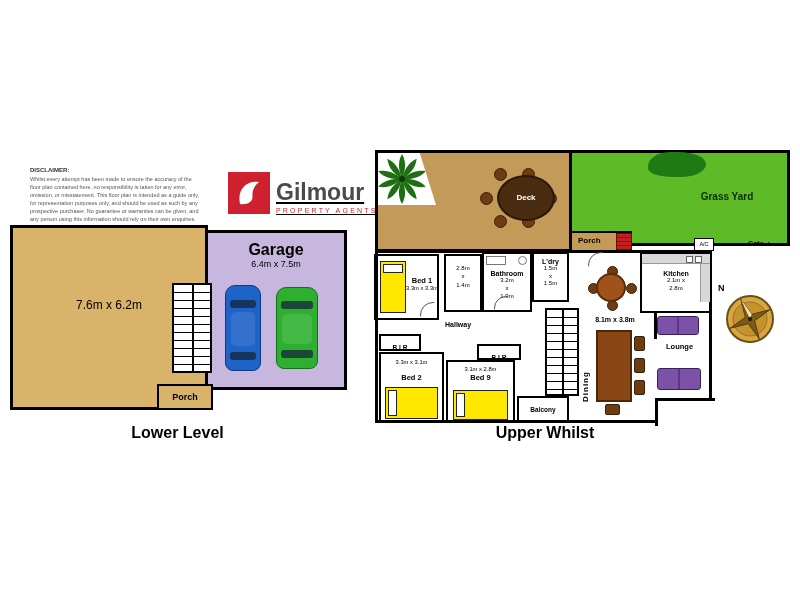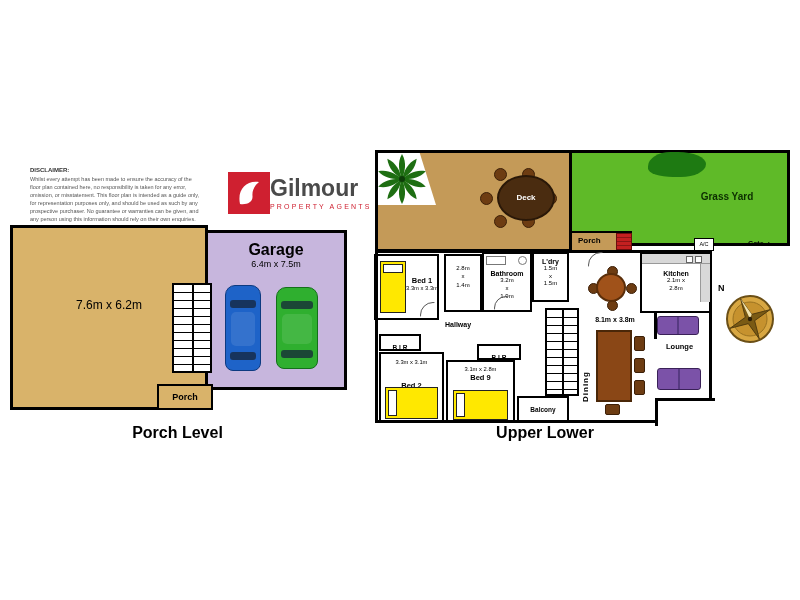--- a/index.html
+++ b/index.html
@@ -9,21 +9,21 @@
   .room{position:absolute;box-sizing:border-box;border:3px solid #000;}
   .room2{border-width:2px;}
   .rname{font-weight:bold;}
   .pre{white-space:pre-line;}
   .center{text-align:center;}
   .lvl-title{font-weight:bold;font-size:16px;text-align:center;}
   
   .disc-title{font-size:6px;font-weight:bold;color:#333;margin-bottom:3px;}
   .disc-body{font-size:5.5px;line-height:1.45;color:#555;}
   
-  .logo-wrap{display:flex;align-items:center;}
+  .logo-wrap{display:flex;align-items:flex-end;gap:6px;text-decoration:underline;}
   .logo-box{width:42px;height:42px;background:#cf2030;position:relative;flex:0 0 auto;}
   .logo-name{font-size:23px;font-weight:bold;color:#4a4a4a;line-height:1.1;}
   .logo-tag{font-size:7px;color:#cf2030;letter-spacing:2.2px;margin-top:2px;}
   
   .bed{position:absolute;background:#ffe800;border:1px solid #222;box-sizing:border-box;}
   .pillow{position:absolute;background:#fff;border:1px solid #222;box-sizing:border-box;}
   
   .car{position:absolute;border-radius:10px 10px 8px 8px;box-sizing:border-box;}
   .car .win{position:absolute;left:4px;right:4px;height:8px;border-radius:3px;background:#16243a;opacity:.75;}
   .car .roof{position:absolute;left:5px;right:5px;top:26px;bottom:24px;border-radius:5px;opacity:.5;background:#fff3;}
@@ -85,21 +85,21 @@
   </div>
 
   <div class="stairs" style="left:172px;top:283px;width:40px;height:90px">
     <div class="rail"></div>
   </div>
 
   <div class="room room2 center" style="left:157px;top:384px;width:56px;height:26px;background:#d9b36a">
     <div class="rname" style="font-size:9px;margin-top:6px">Porch</div>
   </div>
 
-  <div class="abs lvl-title" style="left:5px;top:424px;width:345px">Porch Level</div>
+  <div class="abs lvl-title" style="left:5px;top:424px;width:345px">Lower Level</div>
 
   <div class="room" style="left:375px;top:150px;width:197px;height:102px;background:#c49a58"></div>
   <div class="abs" style="left:378px;top:153px;width:58px;height:52px;background:#fff;clip-path:polygon(0 0,72% 0,100% 100%,0 100%)"></div>
   <svg class="abs" style="left:376px;top:152px" width="52" height="52" viewBox="0 0 52 52">
     <defs>
         <path id="leaf" d="M0,0 C3,-8 5,-16 0,-25 C-5,-16 -3,-8 0,0"></path>
       </defs>
     <g transform="translate(26,27)" fill="#1e6e12">
       <use href="#leaf"></use>
         <use href="#leaf" transform="rotate(36)"></use>
@@ -200,21 +200,21 @@
   <div class="rname abs" style="left:445px;top:321px;font-size:7px">Hallway</div>
   <div class="room room2 center" style="left:379px;top:334px;width:42px;height:17px">
     <span class="rname" style="font-size:6.5px;line-height:13px">B.I.R</span>
   </div>
   <div class="room room2 center" style="left:477px;top:344px;width:44px;height:16px">
     <span class="rname" style="font-size:6.5px;line-height:12px">B.I.R</span>
   </div>
 
   <div class="room room2 center" style="left:379px;top:352px;width:65px;height:71px">
     <div style="font-size:5.8px;margin-top:5px;white-space:nowrap">3.3m x 3.1m</div>
-    <div class="rname" style="font-size:7.5px;margin-top:16px">Bed 2</div>
+    <div class="rname" style="font-size:7.5px;margin-top:8px">Bed 2</div>
     <div class="bed" style="left:4px;top:33px;width:53px;height:32px">
       <div class="pillow" style="left:2px;top:2px;bottom:2px;width:9px"></div>
     </div>
   </div>
 
   <div class="room room2 center" style="left:446px;top:360px;width:69px;height:63px">
     <div style="font-size:5.8px;margin-top:4px;white-space:nowrap">3.1m x 2.8m</div>
     <div class="rname" style="font-size:7.5px;margin-top:1px">Bed 9</div>
     <div class="bed" style="left:5px;top:28px;width:55px;height:30px">
       <div class="pillow" style="left:2px;top:2px;bottom:2px;width:9px"></div>
@@ -257,15 +257,15 @@
   <svg class="abs" style="left:718px;top:288px" width="62" height="60" viewBox="0 0 62 60">
     <circle cx="32" cy="31" r="23" fill="#d8a742" stroke="#6b4f16" stroke-width="2"></circle>
     <circle cx="32" cy="31" r="17" fill="#c6922e" stroke="#9a7220" stroke-width="1"></circle>
     <g transform="rotate(-25 32 31)">
       <path d="M32,9 L35.5,27.5 L54,31 L35.5,34.5 L32,53 L28.5,34.5 L10,31 L28.5,27.5 Z" fill="#7a5a14" stroke="#4a360c" stroke-width="0.8"></path>
       <path d="M32,9 L32,31 L35.5,27.5 Z" fill="#f2e4b0"></path>
     </g>
     <circle cx="32" cy="31" r="2.2" fill="#2e1f06"></circle>
   </svg>
 
-  <div class="abs lvl-title" style="left:380px;top:424px;width:330px">Upper Lower</div>
+  <div class="abs lvl-title" style="left:380px;top:424px;width:330px">Upper Whilst</div>
 
 </div>
 
 </body></html>

